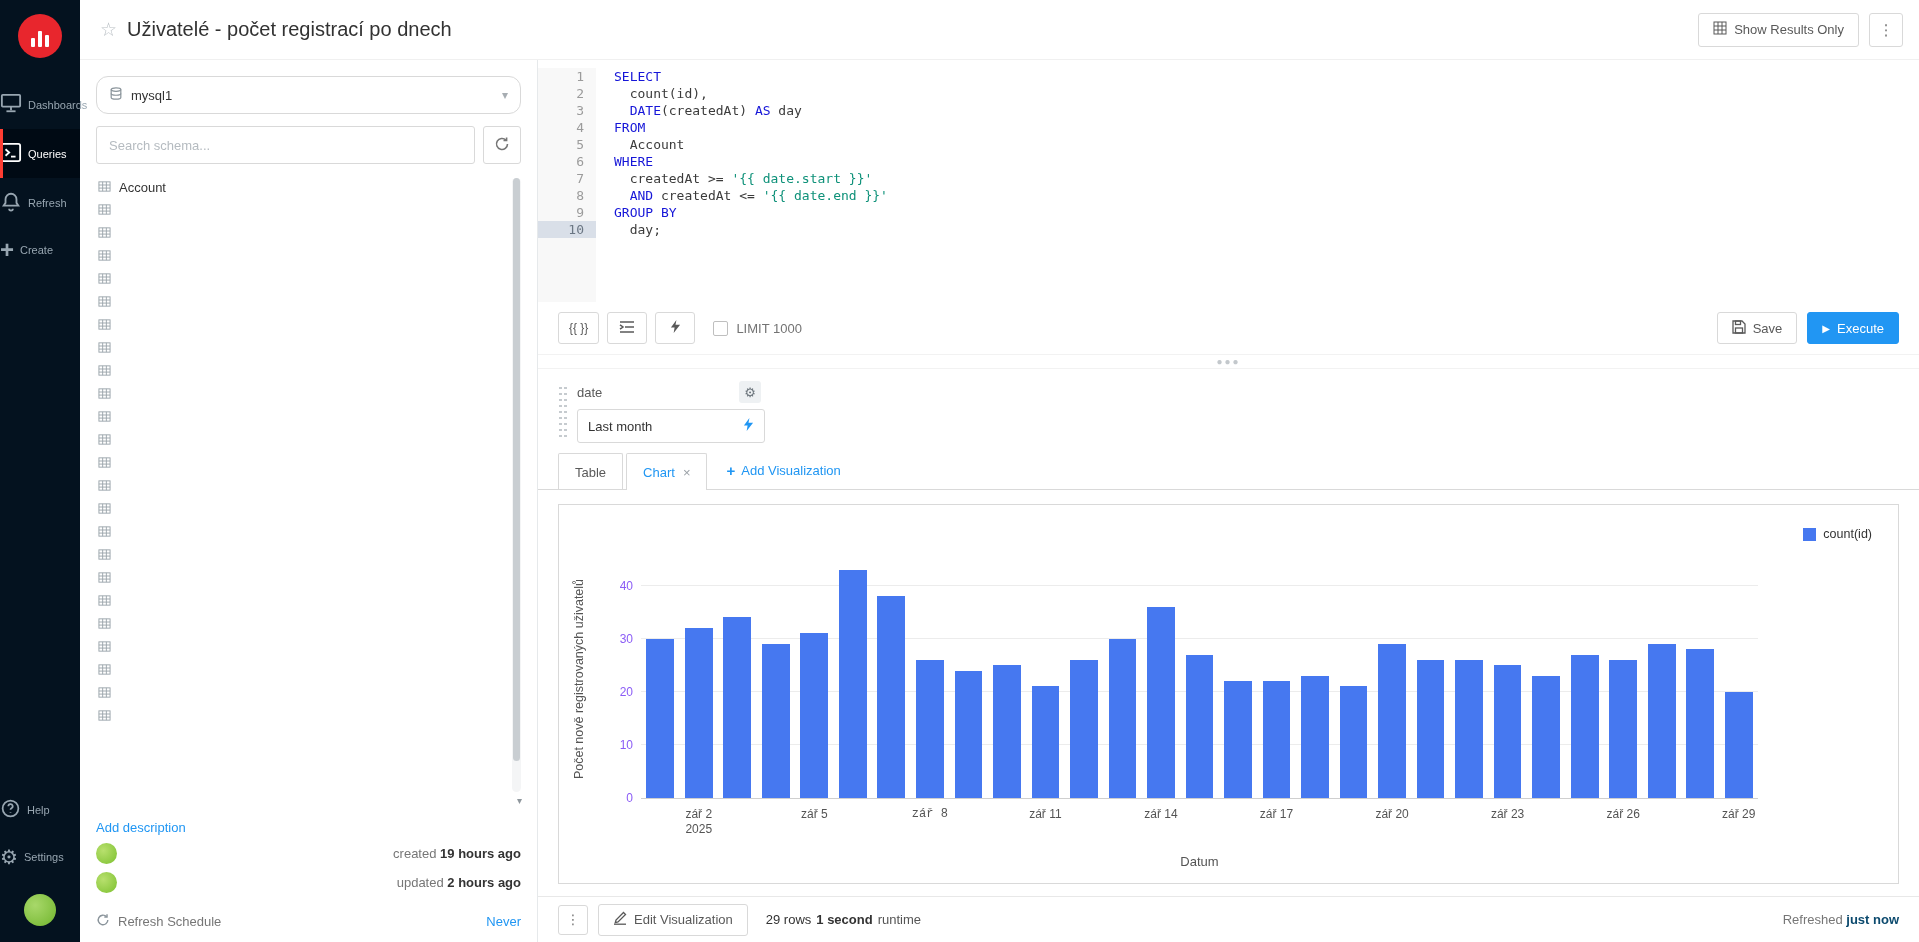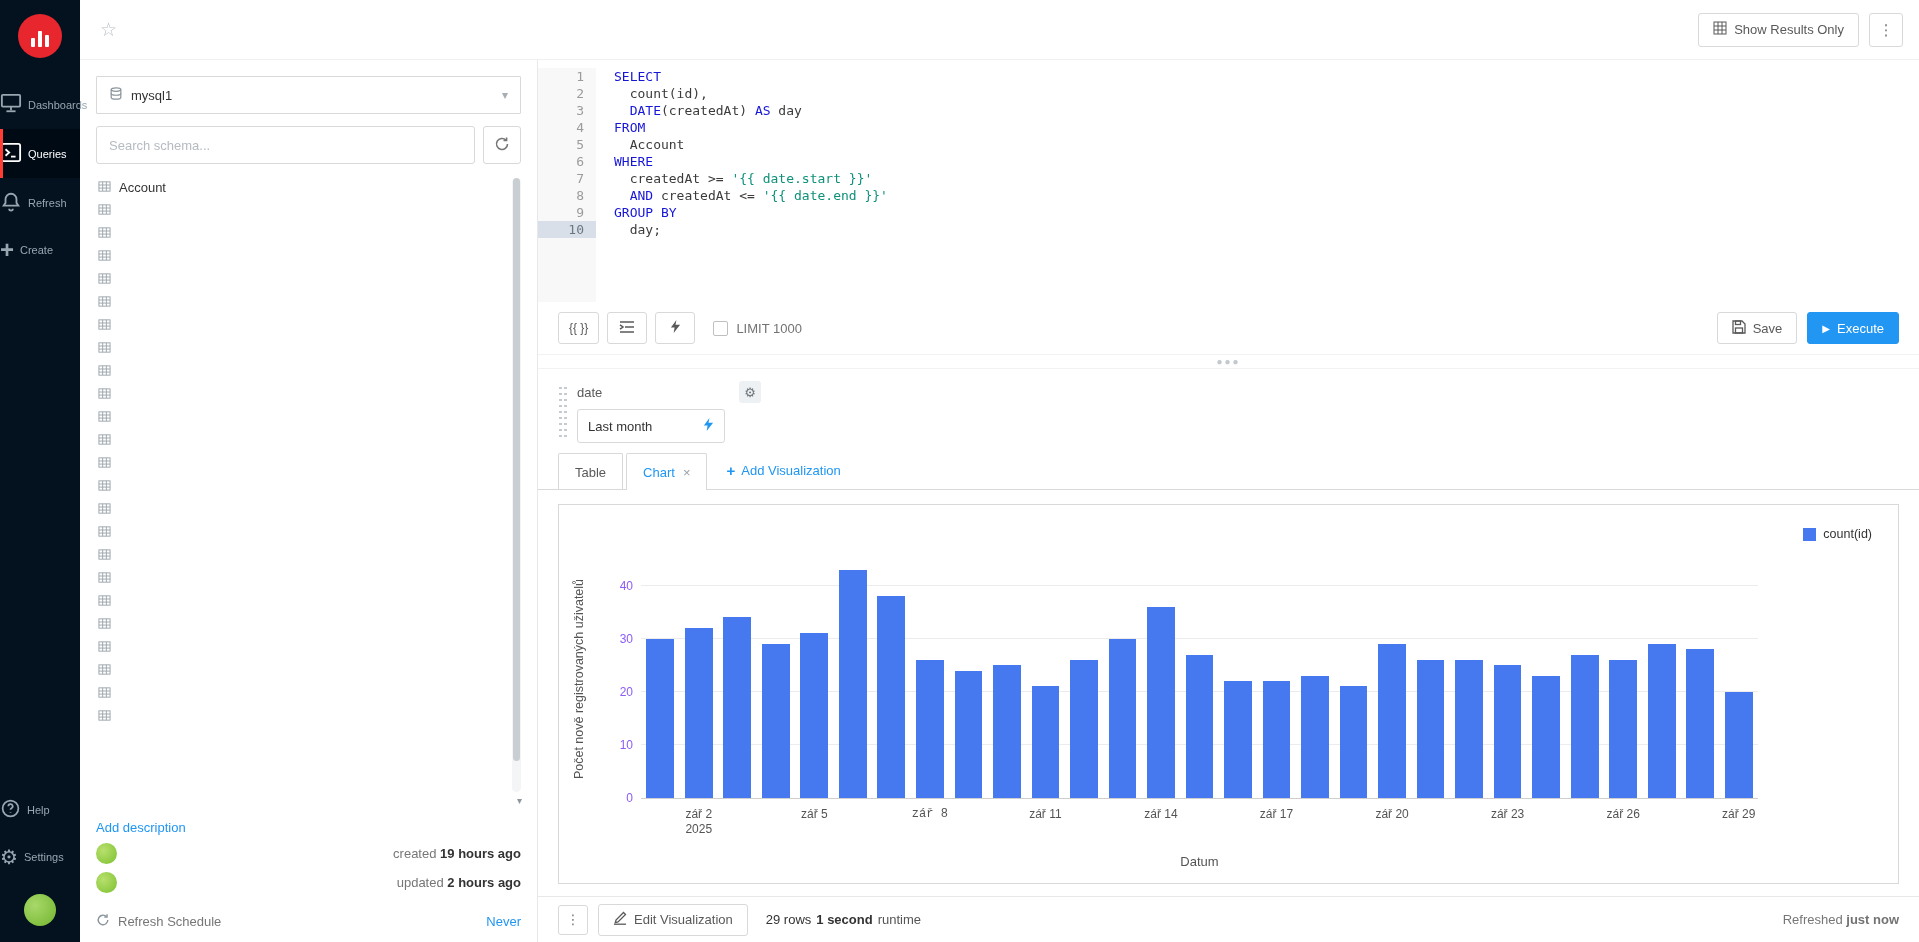--- a/index.html
+++ b/index.html
@@ -26,21 +26,21 @@
   .star{font-size:19px;color:#b9bfc4;margin-right:10px;cursor:pointer}
   .page-title{font-size:20px;font-weight:500;color:#323232}
   .topbar-right{margin-left:auto;display:flex;align-items:center;gap:10px}
   .btn{display:inline-flex;align-items:center;gap:7px;border:1px solid #d9d9d9;background:#fff;border-radius:3px;height:34px;padding:0 14px;font-size:13px;color:#595959;cursor:pointer;font-family:inherit}
   .btn-kebab{width:34px;justify-content:center;padding:0;color:#767676;font-size:15px}
 
   .body-row{flex:1;display:flex;min-height:0}
 
   
   .schema-panel{width:458px;border-right:1px solid #e6e9eb;display:flex;flex-direction:column;padding:16px 16px 12px;flex-shrink:0;background:#fff}
-  .ds-select{height:38px;border:1px solid #d9d9d9;border-radius:1px;display:flex;align-items:center;gap:8px;padding:0 12px;cursor:pointer;color:#333}
+  .ds-select{height:38px;border:1px solid #d9d9d9;border-radius:12px;display:flex;align-items:center;gap:8px;padding:0 12px;cursor:pointer;color:#333}
   .ds-caret{margin-left:auto;color:#a7adb2;font-size:12px}
   .search-row{display:flex;gap:8px;margin-top:12px}
   .search-input{flex:1;height:38px;border:1px solid #d9d9d9;border-radius:3px;padding:0 12px;font-size:13px;font-family:inherit;color:#333;outline:none}
   .search-input::placeholder{color:#b5bbc0}
   .refresh-btn{width:38px;height:38px;border:1px solid #d9d9d9;border-radius:3px;background:#fff;display:flex;align-items:center;justify-content:center;cursor:pointer}
   .schema-list-wrap{flex:1;position:relative;margin-top:12px;min-height:0}
   .schema-list{height:100%;overflow:hidden;padding-right:16px}
   .schema-row{display:flex;align-items:center;gap:8px;height:23px;cursor:pointer;padding-left:2px}
   .tbl-name{font-size:13px;color:#333}
   .scrollbar{position:absolute;right:0;top:2px;bottom:14px;width:9px;background:#f4f5f6;border-radius:5px}
@@ -76,21 +76,21 @@
   .play{font-size:10px}
 
   .resize-strip{height:15px;border-top:1px solid #f2f2f2;border-bottom:1px solid #f2f2f2;display:flex;align-items:center;justify-content:center;color:#c3c8cc;font-size:10px;letter-spacing:2px;flex-shrink:0;cursor:row-resize}
 
   .params{padding:12px 20px 10px;display:flex;align-items:flex-start;gap:10px;flex-shrink:0}
   .param-drag{width:9px;height:52px;background-image:radial-gradient(#c6cbcf 1.1px,transparent 1.2px);background-size:5px 6px;margin-top:4px;cursor:grab}
   .param-block{display:flex;flex-direction:column;gap:6px}
   .param-head{display:flex;align-items:center;width:184px}
   .param-name{font-size:13px;color:#595959}
   .param-gear{margin-left:auto;width:22px;height:22px;background:#eef1f3;border-radius:3px;display:flex;align-items:center;justify-content:center;color:#6d767d;font-size:13px;cursor:pointer}
-  .param-input{width:148px;height:34px;border:1px solid #d9d9d9;border-radius:3px;display:flex;align-items:center;padding:0 10px;cursor:pointer}
+  .param-input{width:188px;height:34px;border:1px solid #d9d9d9;border-radius:3px;display:flex;align-items:center;padding:0 10px;cursor:pointer}
   .param-value{font-size:13px;color:#333}
   .param-bolt{margin-left:auto}
 
   .tabs{display:flex;padding:0 20px;border-bottom:1px solid #d9d9d9;flex-shrink:0;height:37px}
   .tab{padding:8px 16px 7px;border:1px solid #d9d9d9;border-bottom:none;border-radius:2px 2px 0 0;background:#fff;color:#595959;font-size:13px;cursor:pointer;margin-right:3px;display:flex;align-items:center;gap:8px}
   .tab.active{color:#2096f3;margin-bottom:-1px;padding-bottom:8px;background:#fff}
   .tab-close{color:#9aa0a6;font-size:13px;cursor:pointer}
   .add-viz{display:flex;align-items:center;gap:6px;color:#2096f3;font-size:13px;padding:8px 0 9px;margin-left:16px;cursor:pointer}
   .add-viz .plus{font-size:15px;font-weight:bold}
 
@@ -107,21 +107,21 @@
   .xlabel{position:absolute;bottom:14px;left:82px;right:140px;text-align:center;font-size:13px;color:#545454}
 
   
   .bottom-bar{height:46px;margin-top:12px;border-top:1px solid #e8e8e8;display:flex;align-items:center;gap:10px;padding:0 20px;flex-shrink:0;background:#fff}
   .small-kebab{width:30px;height:30px;border:1px solid #d9d9d9;border-radius:3px;background:#fff;display:flex;align-items:center;justify-content:center;color:#767676;cursor:pointer}
   .btn-sm{height:32px}
   .rows-info{display:flex;gap:5px;margin-left:8px;font-size:13px;color:#333}
   .rows-info .rt{font-weight:700}
   .rows-info .suffix{color:#555}
   .refreshed{margin-left:auto;font-size:13px;color:#767676}
-  .refreshed b{color:#737373;font-weight:600}
+  .refreshed b{color:#0c4a6e;font-weight:600}
 </style>
 </head>
 <body>
 
 <div class="app">
 
   <aside class="sidebar">
     <div class="logo">
       <i style="height:9px"></i>
         <i style="height:16px"></i>
@@ -175,20 +175,21 @@
       <span class="nav-gear">⚙</span>
       <span>Settings</span>
     </div>
     <div class="sb-avatar"></div>
   </aside>
 
   <div class="right">
 
     <header class="topbar">
       <span class="star">☆</span>
+      <span class="page-title">Uživatelé - počet registrací po dnech</span>
       <div class="topbar-right">
         <button class="btn">
           <span>
             <svg width="14" height="14" viewBox="0 0 14 14" fill="none" stroke="#595959">
                 <rect x="1" y="1" width="12" height="12"></rect>
                 <line x1="1" y1="5" x2="13" y2="5"></line>
                 <line x1="1" y1="9" x2="13" y2="9"></line>
                 <line x1="5" y1="1" x2="5" y2="13"></line>
                 <line x1="9" y1="1" x2="9" y2="13"></line>
               </svg>

